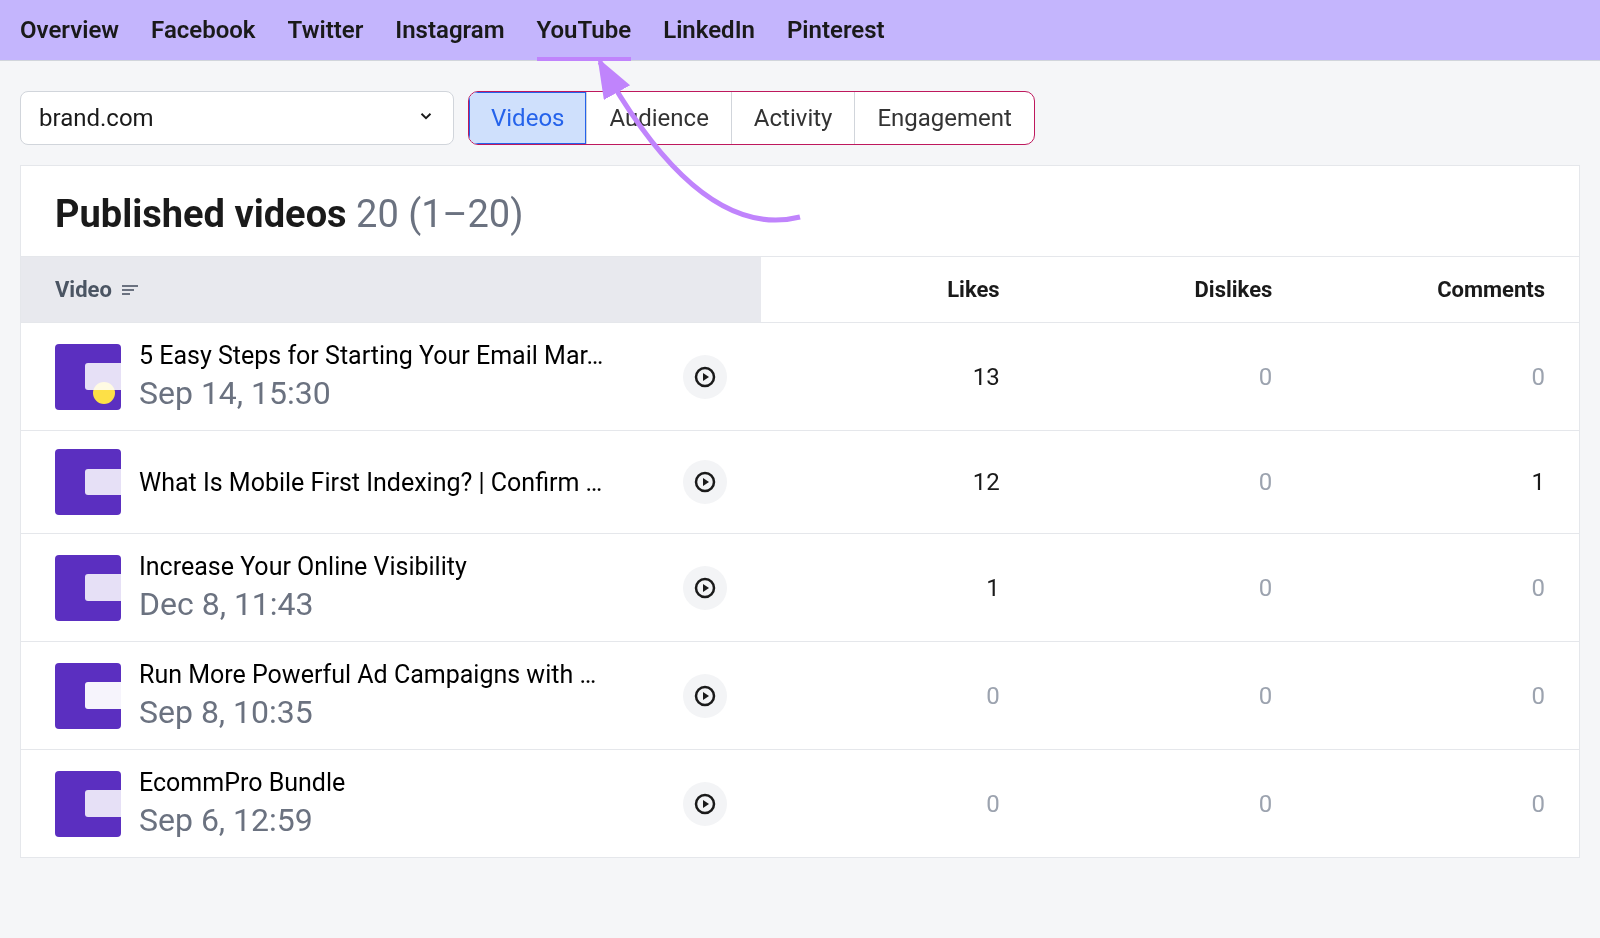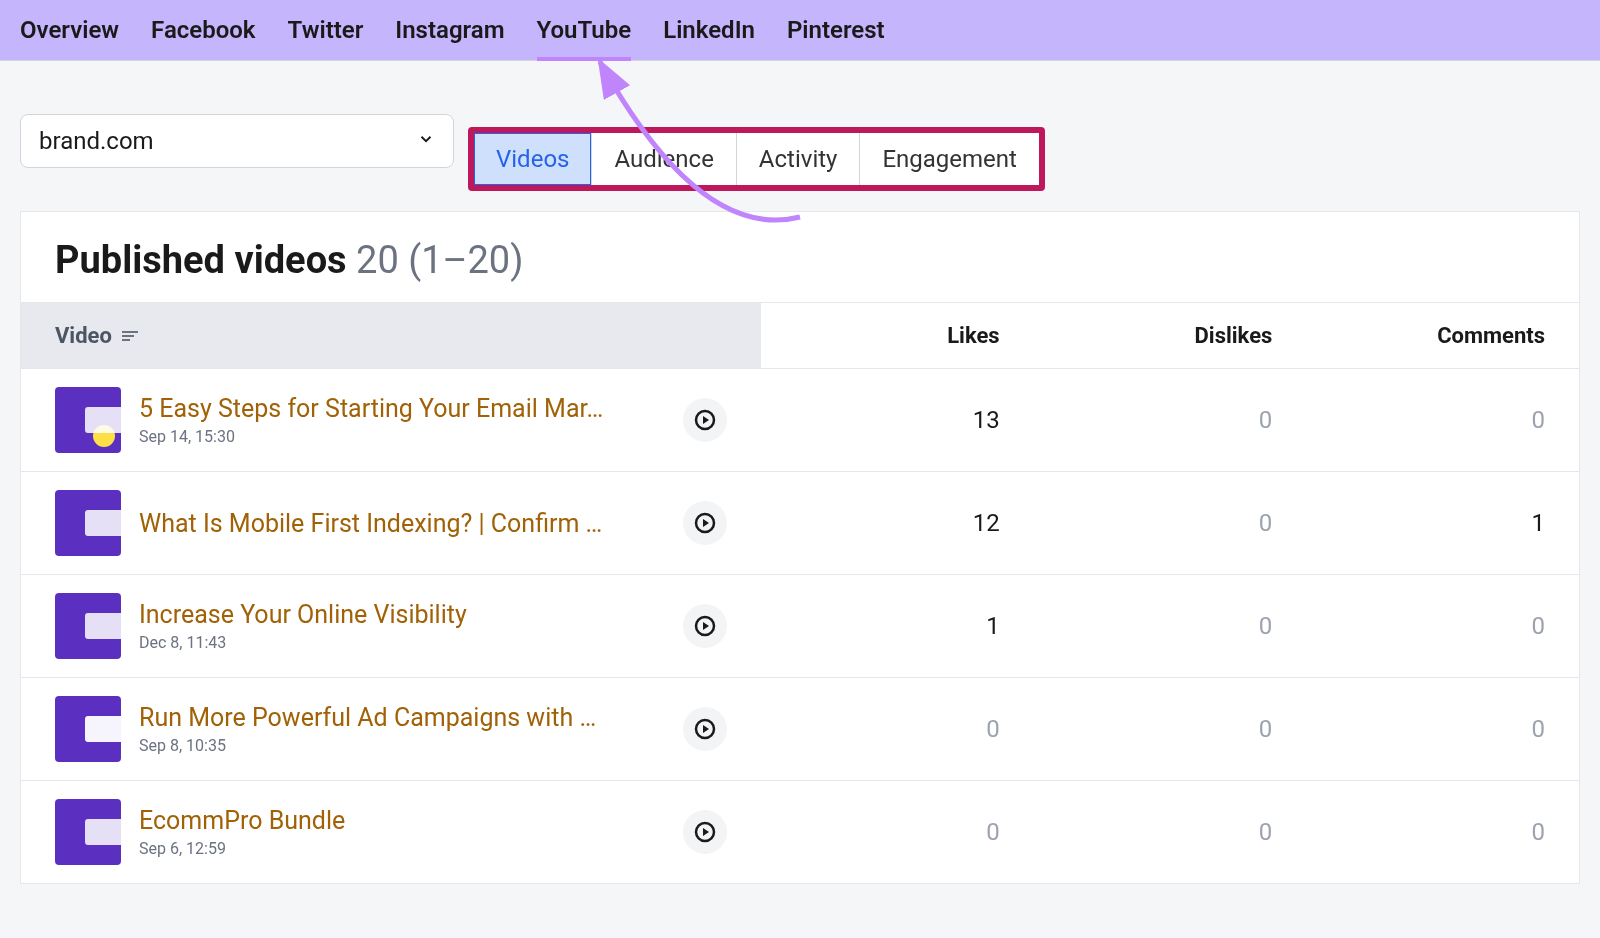--- a/index.html
+++ b/index.html
@@ -47,25 +47,24 @@
     border: 1px solid #d1d5db;
     border-radius: 8px;
     padding: 12px 18px;
     font-size: 24px;
     width: 434px;
     cursor: pointer;
   }
   .chevron { font-size: 18px; }
   .subtabs {
     display: flex;
-    border: 6px solid #be185d;
-    border-radius: 4px;
+    border: 1px solid #be185d;
+    border-radius: 10px;
     overflow: hidden;
     background: #fff;
-    margin-top: 36px;
   }
   .subtab {
     padding: 12px 22px;
     font-size: 24px;
     cursor: pointer;
     border-right: 1px solid #d1d5db;
     color: #333;
   }
   .subtab:last-child { border-right: none; }
   .subtab.active {
@@ -137,28 +136,28 @@
     right: 0; top: 30%;
     width: 55%; height: 40%;
     background: rgba(255,255,255,0.85);
     border-radius: 3px 0 0 3px;
   }
   .thumb-1::before { content:""; position:absolute; right:6px; bottom:6px; width:22px; height:22px; background:#fde047; border-radius:50%; }
   .thumb-4::after { background: rgba(255,255,255,0.95); }
   .vtext { flex: 1; min-width: 0; }
   .vtitle {
     font-size: 25px;
-    color: #a16207;
+    color: #000000;
     white-space: nowrap;
     overflow: hidden;
     text-overflow: ellipsis;
     max-width: 510px;
   }
   .vdate {
-    font-size: 16px;
+    font-size: 32px;
     color: #6b7280;
     margin-top: 4px;
   }
   .play-btn {
     width: 44px; height: 44px;
     border-radius: 50%;
     background: #f3f4f6;
     display: flex;
     align-items: center;
     justify-content: center;

